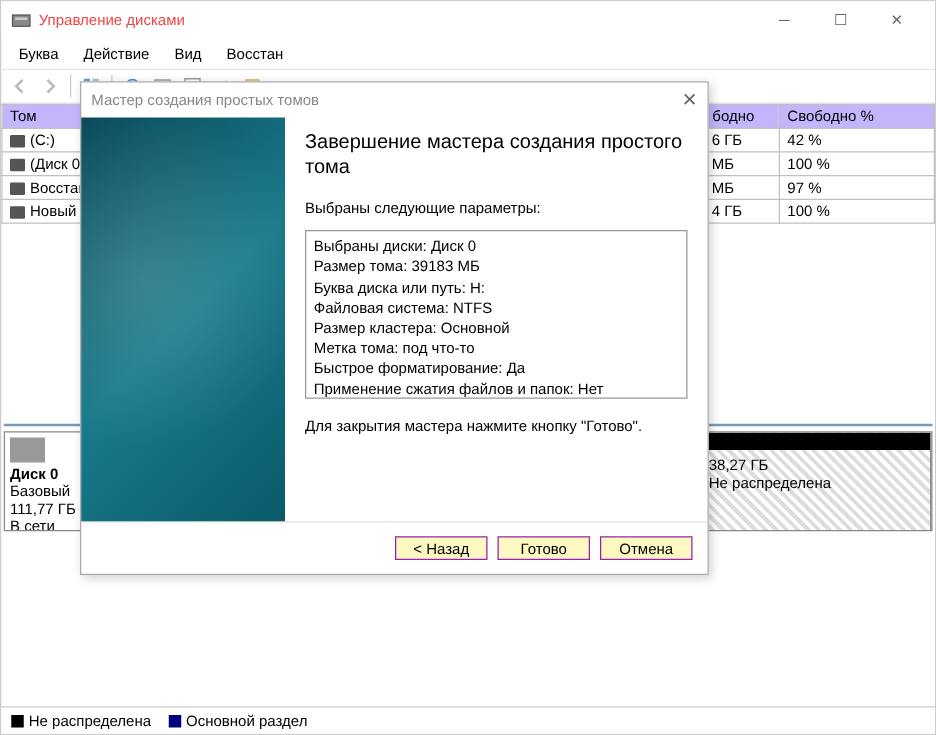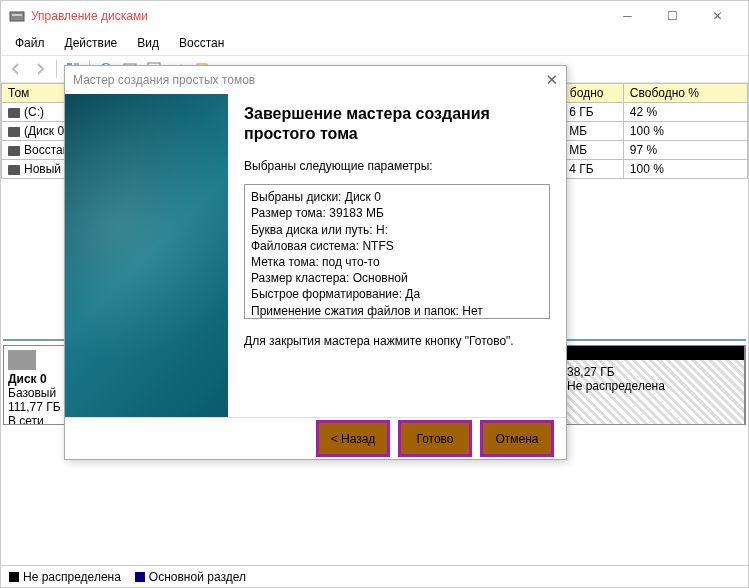--- a/index.html
+++ b/index.html
@@ -11,66 +11,66 @@
 .winbtn{width:45px;height:28px;display:flex;align-items:center;justify-content:center;color:#666}
 .menubar{display:flex;padding:2px 6px;gap:4px}
 .menubar span{padding:3px 8px}
 .toolbar{display:flex;align-items:center;padding:2px 4px;border-top:1px solid #e5e5e5;border-bottom:1px solid #e5e5e5;gap:2px}
 .tbtn{width:22px;height:22px;display:flex;align-items:center;justify-content:center;border:1px solid transparent}
 .tbtn svg{width:16px;height:16px}
 .tsep{width:1px;height:18px;background:#ccc;margin:0 3px}
 .content{position:relative;height:calc(100% - 30px - 24px - 28px - 22px)}
 .grid{width:100%;border-collapse:collapse}
 .grid th,.grid td{border:1px solid #c0c0c0;padding:2px 6px;text-align:left;height:18px;font-weight:normal;white-space:nowrap}
-.grid th{background:#fef9c3}
+.grid th{background:#c4b5fd}
 .vol-icon{display:inline-block;width:12px;height:10px;background:#555;margin-right:4px;vertical-align:middle;border-radius:1px}
 .diskpanel{position:absolute;left:2px;right:2px;bottom:0;top:256px;border-top:2px solid #7a98b8;padding-top:4px}
 .diskrow{display:flex;height:80px;border:1px solid #888}
 .diskhead{width:70px;padding:4px;border-right:1px solid #888;font-size:11px;overflow:hidden}
 .diskhead .dicon{width:28px;height:20px;background:#999;margin-bottom:2px}
 .part{border-right:1px solid #888;padding:3px;font-size:11px;position:relative;overflow:hidden}
 .part.primary::before{content:"";position:absolute;top:0;left:0;right:0;height:14px;background:#000080}
 .part.unalloc{background:repeating-linear-gradient(45deg,#fff,#fff 3px,#ddd 3px,#ddd 6px)}
 .part.unalloc::before{content:"";position:absolute;top:0;left:0;right:0;height:14px;background:#000}
 .part-body{margin-top:16px}
 .legend{position:absolute;left:0;right:0;bottom:0;height:22px;border-top:1px solid #ccc;display:flex;align-items:center;padding:0 8px;gap:14px;background:#fff}
 .legend .sw{width:10px;height:10px;display:inline-block;margin-right:4px;vertical-align:middle}
 .dialog{position:absolute;left:63px;top:64px;width:503px;height:395px;background:#fff;border:1px solid #aaa;box-shadow:2px 2px 8px rgba(0,0,0,0.2);display:flex;flex-direction:column}
 .dlg-title{height:28px;display:flex;align-items:center;padding:0 8px;color:#888}
 .dlg-title .close{margin-left:auto;color:#666;font-size:15px}
 .dlg-body{flex:1;display:flex}
 .dlg-side{width:163px;background:linear-gradient(135deg,#0a4a5a 0%,#1a7a8a 50%,#0a5a6a 100%);position:relative}
 .dlg-side::after{content:"";position:absolute;inset:0;background:radial-gradient(circle at 30% 40%,rgba(255,255,255,0.15),transparent 60%)}
 .dlg-main{flex:1;padding:10px 16px 6px 16px;display:flex;flex-direction:column}
-.dlg-main h2{font-size:16px;font-weight:bold;margin-bottom:14px;line-height:1.25}
+.dlg-main h2{font-size:16px;font-weight:normal;margin-bottom:14px;line-height:1.25}
 .dlg-main .msg{margin-bottom:10px;font-size:12px;line-height:1.35}
 .parambox{border:1px solid #999;padding:4px 6px;font-size:12px;line-height:1.35;height:135px;overflow:hidden}
 .dlg-foot{height:42px;display:flex;align-items:center;justify-content:flex-end;gap:8px;padding:0 12px;border-top:1px solid #ddd}
-.btn{min-width:74px;height:37px;background:#a16207;border:3px solid #a21caf;font-size:12px}
+.btn{min-width:74px;height:19px;background:#fef9c3;border:1px solid #a21caf;font-size:12px}
 </style>
 </head>
 <body>
 
 <div class="titlebar">
   <span class="icon">
     <svg viewBox="0 0 16 16">
         <rect x="1" y="4" width="14" height="9" fill="#888" stroke="#555"></rect>
         <rect x="3" y="6" width="10" height="2" fill="#ccc"></rect>
       </svg>
   </span>
   <span class="title">Управление дисками</span>
   <div class="winbtns">
     <div class="winbtn">─</div>
     <div class="winbtn">☐</div>
     <div class="winbtn">✕</div>
   </div>
 </div>
 
 <div class="menubar">
-  <span>Файл</span>
+  <span>Буква</span>
   <span>Действие</span>
   <span>Вид</span>
   <span>Восстан</span>
 </div>
 
 <div class="toolbar">
   <div class="tbtn">
       <svg viewBox="0 0 16 16">
         <path d="M10 3l-5 5 5 5" fill="none" stroke="#bbb" stroke-width="2"></path>
       </svg>
@@ -194,22 +194,22 @@
   <div class="dlg-body">
     <div class="dlg-side"></div>
     <div class="dlg-main">
       <h2>Завершение мастера создания простого тома</h2>
       <div class="msg">Выбраны следующие параметры:</div>
       <div class="parambox" id="parambox">
           <div>Выбраны диски: Диск 0</div>
           <div>Размер тома: 39183 МБ</div>
           <div>Буква диска или путь: H:</div>
           <div>Файловая система: NTFS</div>
+          <div>Размер кластера: Основной</div>
           <div>Метка тома: под что-то</div>
-          <div>Размер кластера: Основной</div>
           <div>Быстрое форматирование: Да</div>
           <div>Применение сжатия файлов и папок: Нет</div>
         </div>
       <div class="msg" style="margin-top:14px">Для закрытия мастера нажмите кнопку "Готово".</div>
     </div>
   </div>
   <div class="dlg-foot">
     <button class="btn">&lt; Назад</button>
     <button class="btn">Готово</button>
     <button class="btn">Отмена</button>

